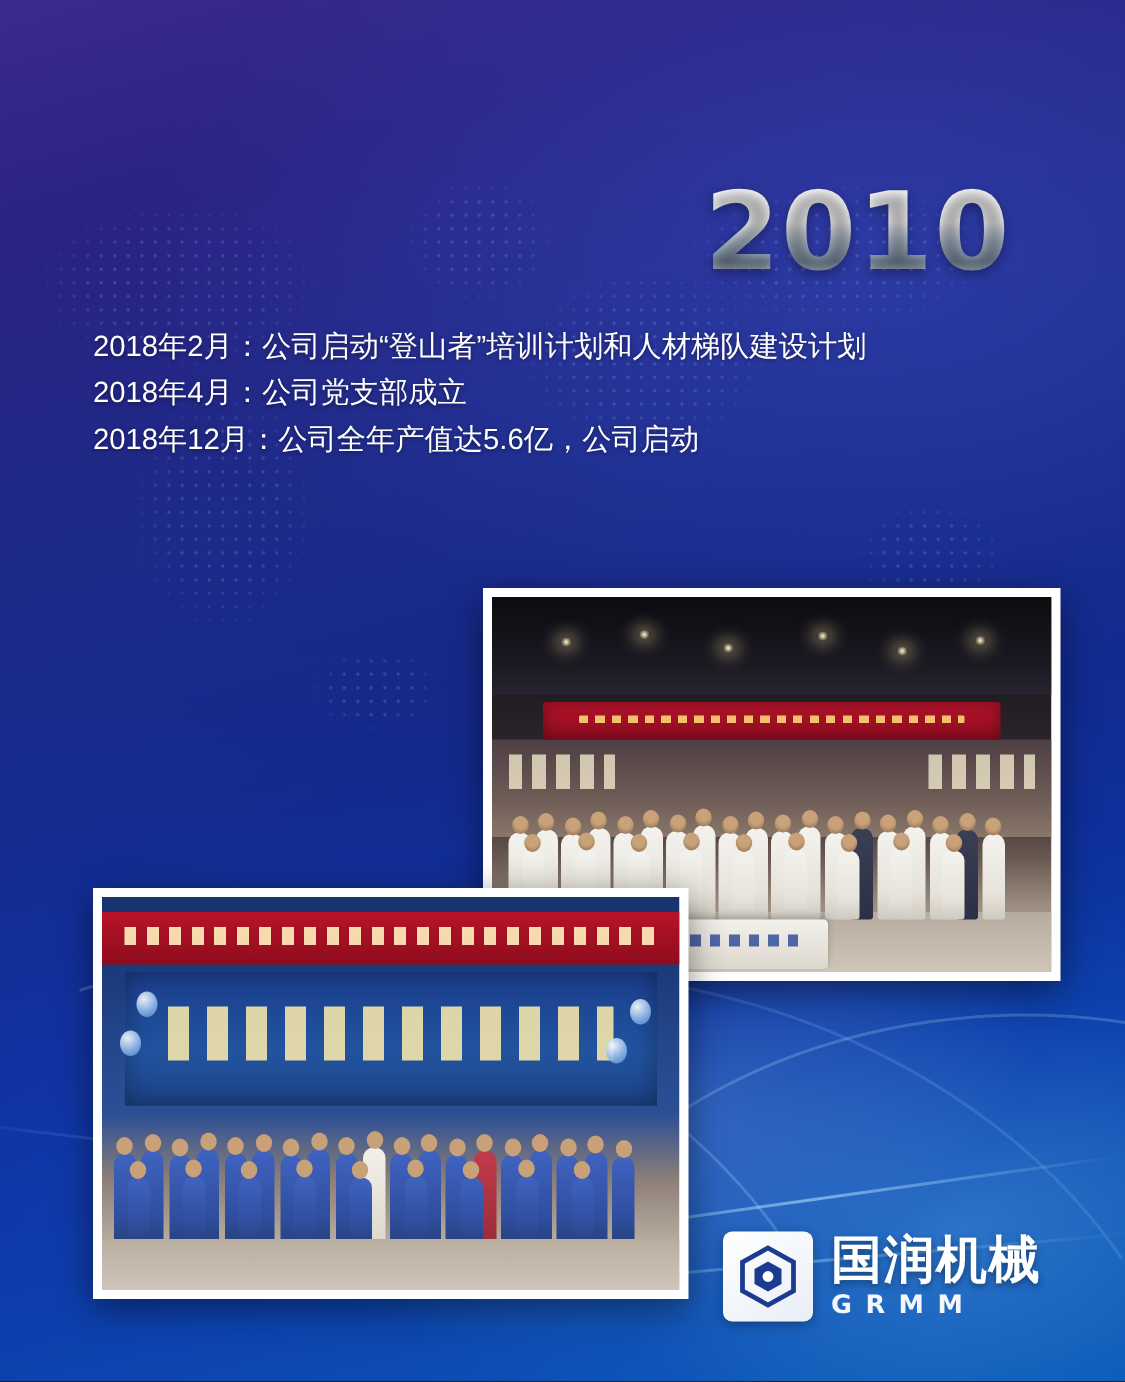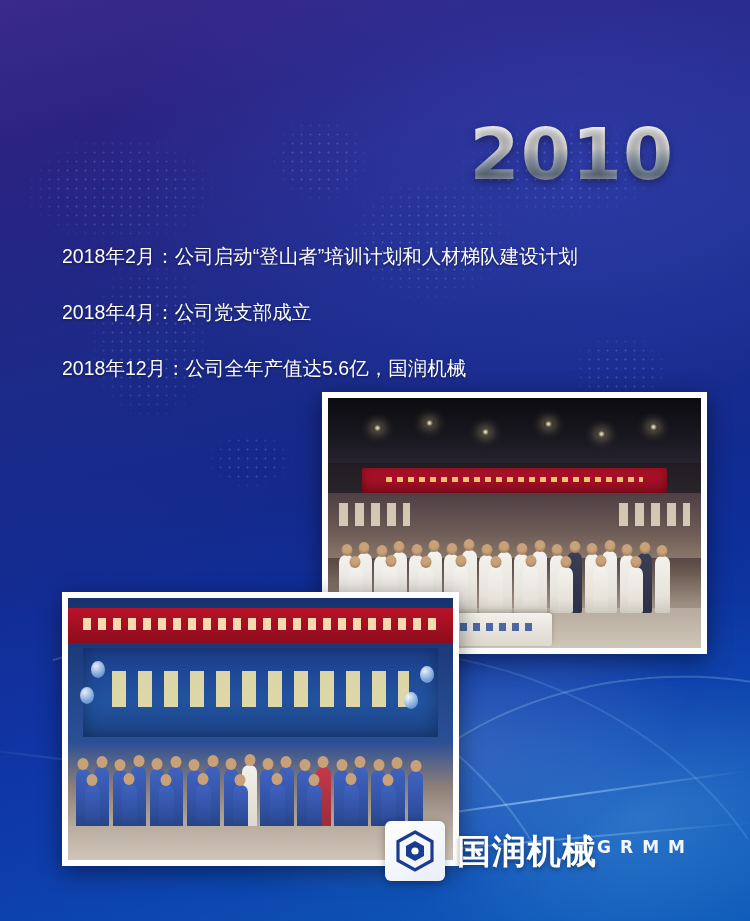--- a/index.html
+++ b/index.html
@@ -105,21 +105,20 @@
     left: 62px;
     top: 216px;
     width: 640px;
   }
   .entry {
     color: #ffffff;
     font-size: 19.5px;
     line-height: 31px;
     white-space: nowrap;
     text-shadow: 0 1px 3px rgba(0,0,0,0.45);
-    margin-top: 25px;
   }
 
   
   .photo {
     position: absolute;
     background: #fff;
     padding: 6px;
     box-shadow: 0 6px 22px rgba(0,0,0,0.45);
     overflow: hidden;
   }
@@ -271,21 +270,21 @@
     align-items: center;
     gap: 12px;
   }
   .logo-mark {
     width: 60px; height: 60px;
     border-radius: 6px;
     background: linear-gradient(145deg, #ffffff 0%, #e9eef6 100%);
     display: flex; align-items: center; justify-content: center;
     box-shadow: 0 2px 8px rgba(0,0,0,0.3);
   }
-  .logo-text { display: flex; flex-direction: row; line-height: 1; }
+  .logo-text { display: flex; flex-direction: column; line-height: 1; }
   .logo-cn {
     color: #ffffff;
     font-size: 34px;
     font-weight: bold;
     letter-spacing: 1px;
     text-shadow: 0 2px 5px rgba(0,0,0,0.4);
   }
   .logo-en {
     margin-top: 5px;
     color: #ffffff;
@@ -310,21 +309,21 @@
   <div class="arc arc-c"></div>
   <div class="glowline" style="left:330px; bottom:120px; width:420px; transform:rotate(-8deg);"></div>
   <div class="glowline" style="left:300px; bottom:78px; width:460px; transform:rotate(-5deg); opacity:.7;"></div>
   <div class="glowline" style="left:-40px; bottom:150px; width:380px; transform:rotate(7deg); opacity:.45;"></div>
 
   <div class="year">2010</div>
 
   <div class="entries">
     <div class="entry">2018年2月：公司启动“登山者”培训计划和人材梯队建设计划</div>
     <div class="entry">2018年4月：公司党支部成立</div>
-    <div class="entry">2018年12月：公司全年产值达5.6亿，国润机械</div>
+    <div class="entry">2018年12月：公司全年产值达5.6亿，公司启动</div>
   </div>
 
   <div class="photo photo-top">
     <div class="photo-inner">
       <div class="hall">
         <div class="ceiling">
           <span class="lamp" style="left:12%; top:42%;"></span>
           <span class="lamp" style="left:26%; top:34%;"></span>
           <span class="lamp" style="left:41%; top:48%;"></span>
           <span class="lamp" style="left:58%; top:36%;"></span>

